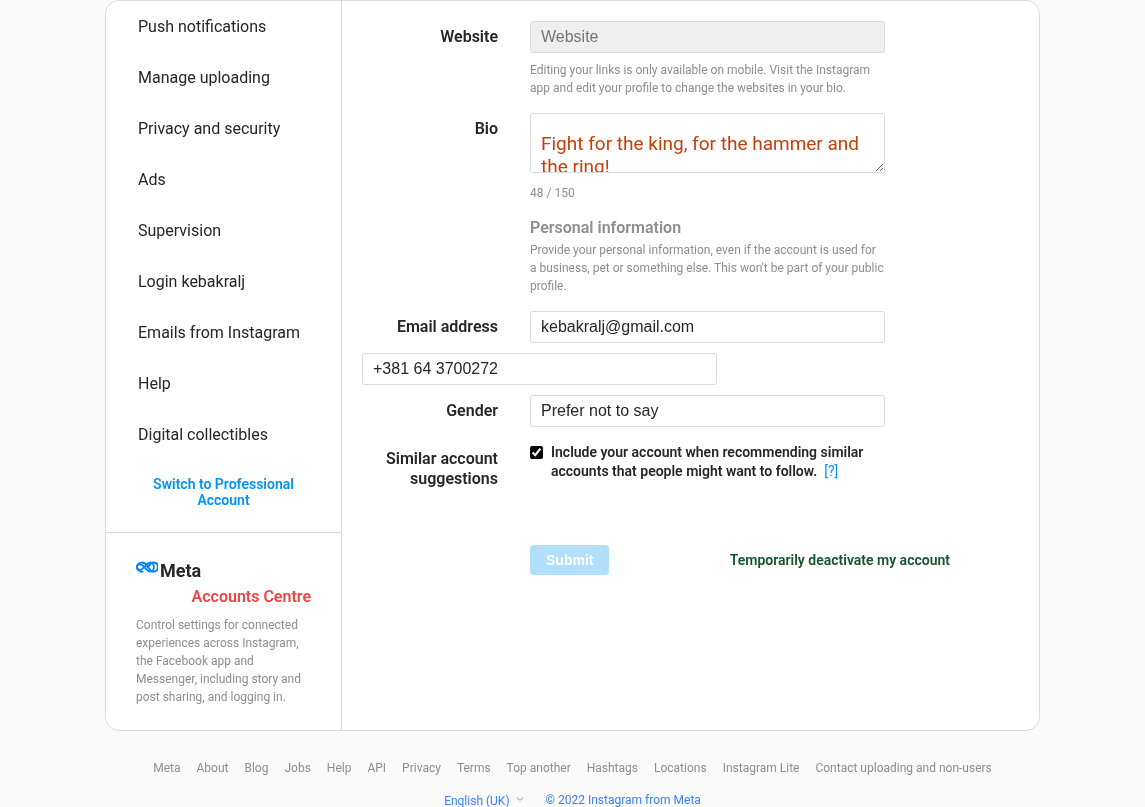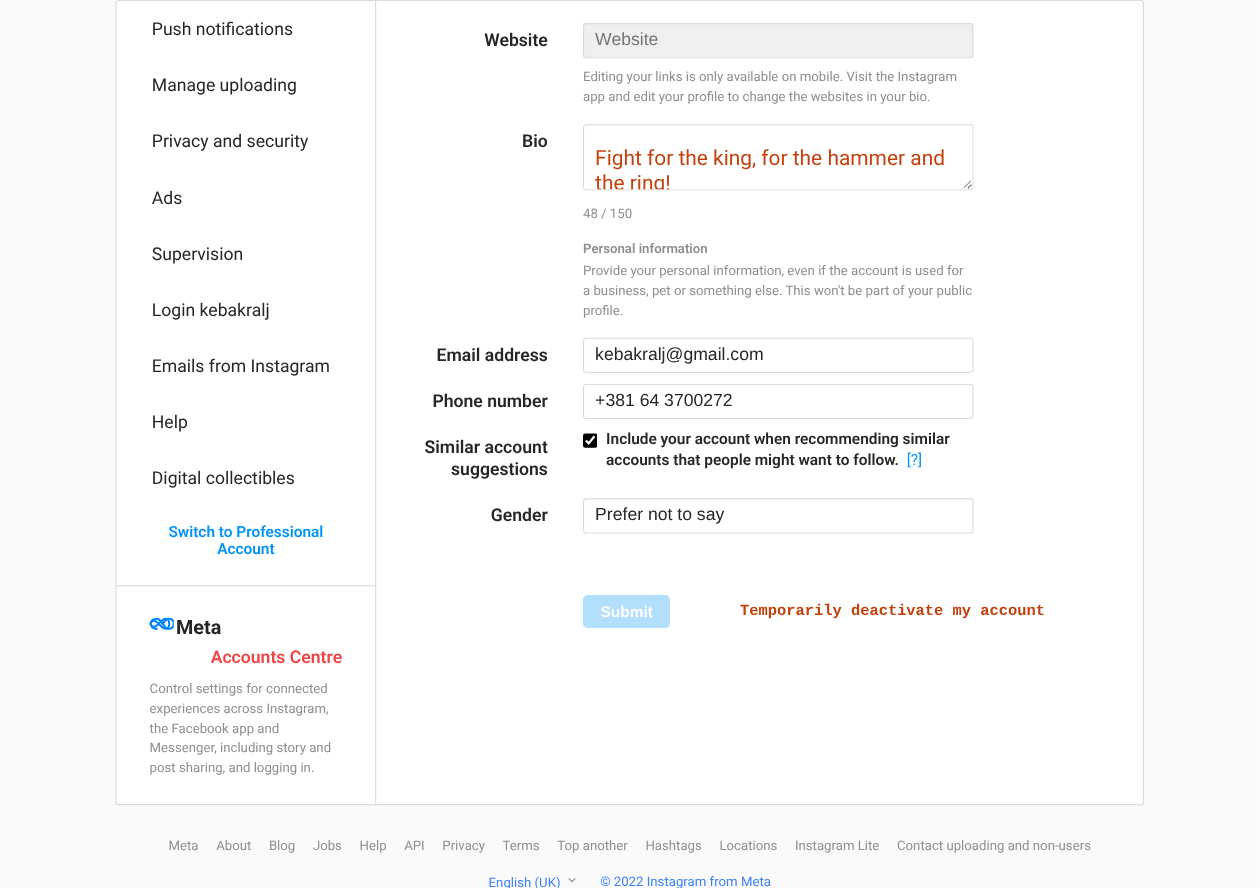--- a/index.html
+++ b/index.html
@@ -7,21 +7,21 @@
     font-family: -apple-system, BlinkMacSystemFont, "Segoe UI", Roboto, Helvetica, Arial, sans-serif;
     background: #fafafa;
     color: #262626;
     font-size: 14px;
   }
   .page {
     width: 935px;
     margin: 0 auto;
     background: #fff;
     border: 1px solid #dbdbdb;
-    border-radius: 3px;
+    border-radius: 14px;
     display: flex;
     min-height: 720px;
   }
   .sidebar {
     width: 236px;
     border-right: 1px solid #dbdbdb;
     display: flex;
     flex-direction: column;
   }
   .nav-list { list-style: none; flex: 0 0 auto; }
@@ -113,21 +113,21 @@
   .helper {
     color: #8e8e8e;
     font-size: 12px;
     margin-top: 8px;
     line-height: 1.5;
   }
   .helper a { color: #0095f6; text-decoration: none; cursor: pointer; }
   .section-head {
     color: #8e8e8e;
     font-weight: 600;
-    font-size: 12px;
+    font-size: 16px;
     margin-bottom: 4px;
   }
   .checkbox-row { display: flex; align-items: flex-start; gap: 8px; }
   .checkbox-row input { margin-top: 2px; width: 15px; height: 15px; accent-color: #000; }
   .checkbox-label { font-weight: 600; font-size: 14px; line-height: 1.35; }
   .checkbox-label .help-q { color: #0095f6; font-weight: 400; cursor: pointer; }
   .action-row {
     display: flex;
     align-items: center;
     gap: 20px;
@@ -137,26 +137,25 @@
     background: #b2dffc;
     color: #fff;
     border: none;
     border-radius: 4px;
     padding: 7px 16px;
     font-weight: 600;
     font-size: 14px;
     cursor: not-allowed;
   }
   .deactivate-link {
-    color: #c2410c;
+    color: #14532d;
     font-weight: 600;
     font-size: 14px;
     cursor: pointer;
     margin-left: auto;
-    font-family: Liberation Mono, monospace;
   }
   .footer {
     width: 935px;
     margin: 30px auto 20px;
     text-align: center;
   }
   .footer-links {
     display: flex;
     flex-wrap: wrap;
     justify-content: center;
@@ -241,43 +240,42 @@
     </div>
 
     <div class="form-row tight">
       <div class="label-col">Email address</div>
       <div class="field-col">
         <input class="text-input" value="kebakralj@gmail.com" style="">
       </div>
     </div>
 
     <div class="form-row tight">
-      <div class="label-col">Phone number</div>
       <div class="field-col">
         <input class="text-input" value="+381 64 3700272" style="">
+      </div>
+    </div>
+
+    <div class="form-row">
+      <div class="label-col">Gender</div>
+      <div class="field-col">
+        <input class="text-input" readonly="" value="Prefer not to say" style="">
       </div>
     </div>
 
     <div class="form-row">
       <div class="label-col" style="line-height:1.25">Similar account suggestions</div>
       <div class="field-col">
         <label class="checkbox-row">
           <input type="checkbox" checked="" style="">
           <span class="checkbox-label">
             <span>Include your account when recommending similar accounts that people might want to follow.</span>
             &nbsp;<span class="help-q">[?]</span>
           </span>
         </label>
-      </div>
-    </div>
-
-    <div class="form-row">
-      <div class="label-col">Gender</div>
-      <div class="field-col">
-        <input class="text-input" readonly="" value="Prefer not to say" style="">
       </div>
     </div>
 
     <div class="form-row">
       <div class="label-col"></div>
       <div class="field-col action-row" style="max-width:420px; display:flex; justify-content:space-between;">
         <button class="submit-btn" disabled="">Submit</button>
         <span class="deactivate-link">Temporarily deactivate my account</span>
       </div>
     </div>

